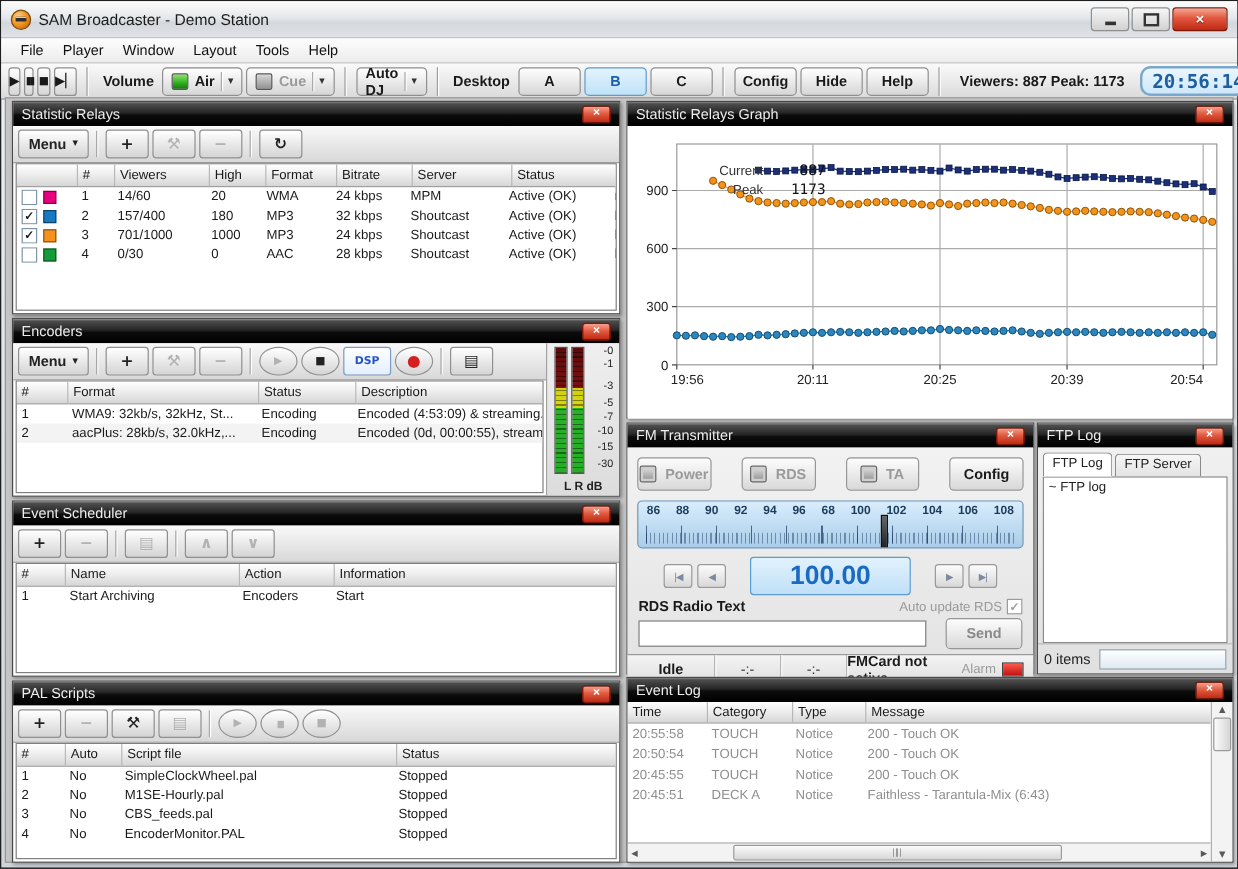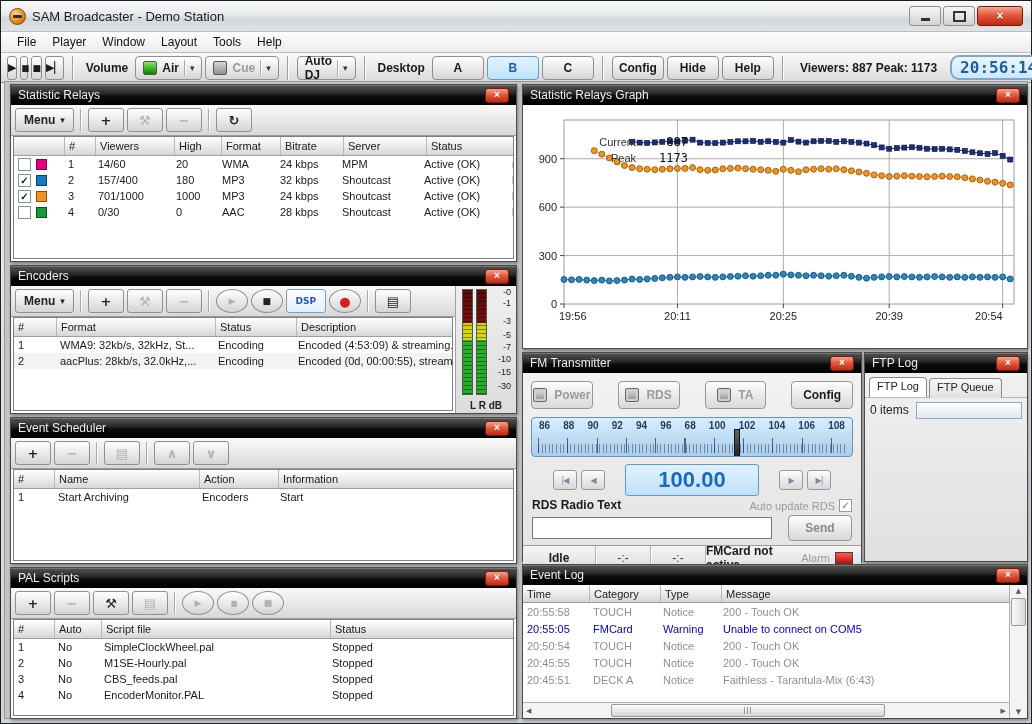--- a/index.html
+++ b/index.html
@@ -841,22 +841,23 @@
     </div>
 
     <div class="panel" id="p-ftp">
       <div class="panel-title">
         <span>FTP Log</span>
         <span class="close-x">×</span>
       </div>
       <div class="ftp-body">
         <div class="ftp-tabs">
           <span class="ftp-tab active">FTP Log</span>
-          <span class="ftp-tab">FTP Queue</span>
-        </div>
+          <span class="ftp-tab">FTP Server</span>
+        </div>
+        <div class="ftp-content">~ FTP log</div>
         <div class="ftp-bottom">
           <span class="ftp-items">0 items</span>
           <span class="ftp-progress"></span>
         </div>
       </div>
     </div>
 
     <div class="panel" id="p-log">
       <div class="panel-title">
         <span>Event Log</span>
@@ -869,26 +870,20 @@
               <span class="th l0">Time</span>
               <span class="th l1">Category</span>
               <span class="th l2">Type</span>
               <span class="th l3" style="border-right:none;">Message</span>
             </div>
             <div class="tr row-notice">
               <span class="td l0">20:55:58</span>
               <span class="td l1">TOUCH</span>
               <span class="td l2">Notice</span>
               <span class="td l3">200 - Touch OK</span>
-            </div>
-            <div class="tr row-warning">
-              <span class="td l0">20:55:05</span>
-              <span class="td l1">FMCard</span>
-              <span class="td l2">Warning</span>
-              <span class="td l3">Unable to connect on COM5</span>
             </div>
             <div class="tr row-notice">
               <span class="td l0">20:50:54</span>
               <span class="td l1">TOUCH</span>
               <span class="td l2">Notice</span>
               <span class="td l3">200 - Touch OK</span>
             </div>
             <div class="tr row-notice">
               <span class="td l0">20:45:55</span>
               <span class="td l1">TOUCH</span>

